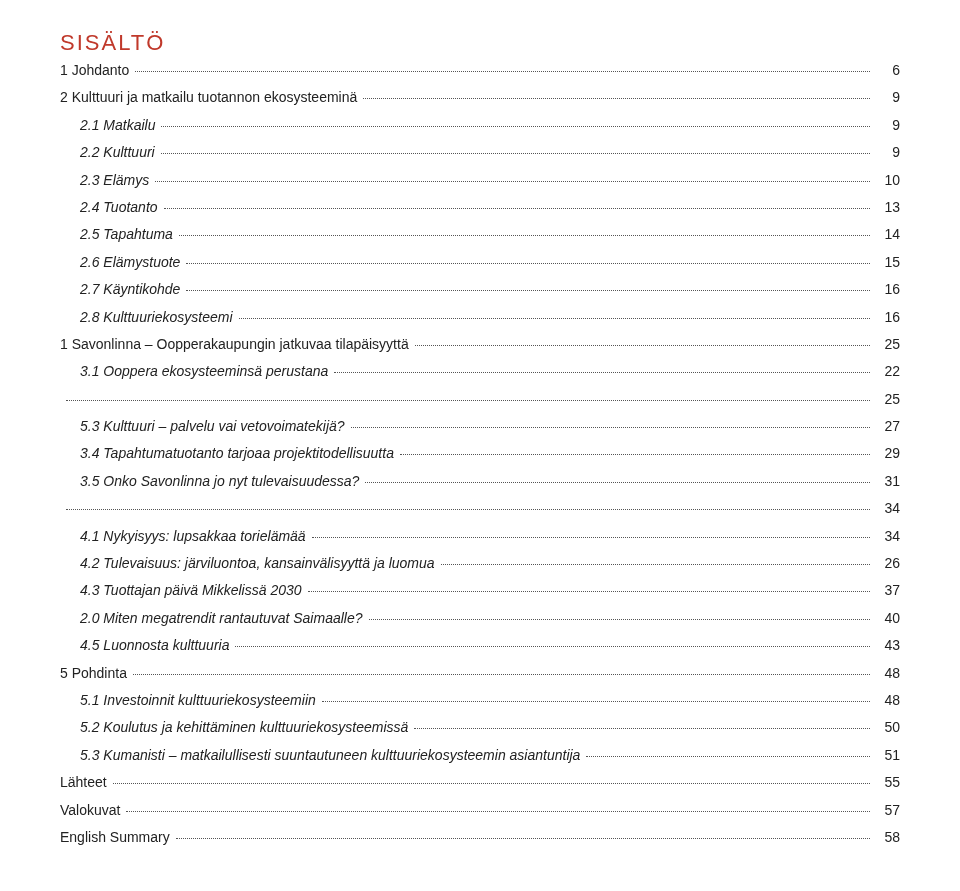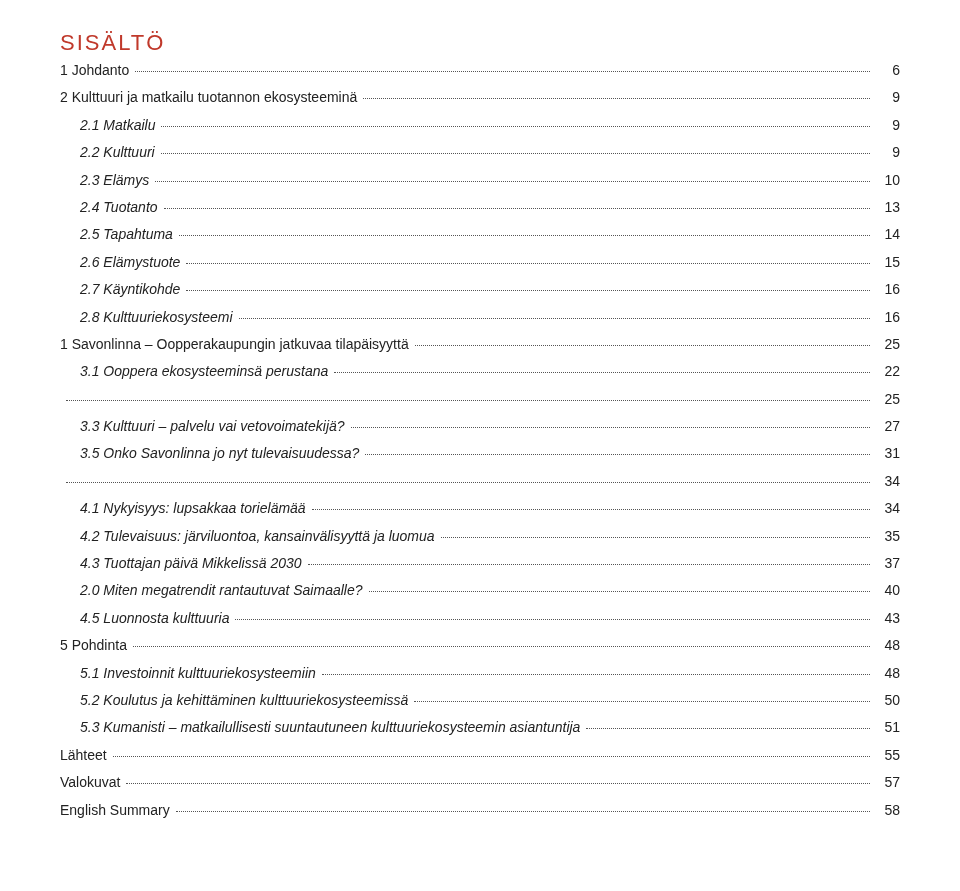--- a/index.html
+++ b/index.html
@@ -130,42 +130,47 @@
     <li class="toc-item sub1">
       <span class="toc-label">3.1 Ooppera ekosysteeminsä perustana</span>
       <span class="toc-dots"></span>
       <span class="toc-page">22</span>
     </li>
     <li class="toc-item sub1">
       <span class="toc-dots"></span>
       <span class="toc-page">25</span>
     </li>
     <li class="toc-item sub1">
-      <span class="toc-label">3.3 Kulttuuri – palvelu vai vetovoimatekijä?</span>
+      <span class="toc-label">5.3 Kulttuuri – palvelu vai vetovoimatekijä?</span>
       <span class="toc-dots"></span>
       <span class="toc-page">27</span>
     </li>
     <li class="toc-item sub1">
+      <span class="toc-label">3.4 Tapahtumatuotanto tarjoaa projektitodellisuutta</span>
+      <span class="toc-dots"></span>
+      <span class="toc-page">29</span>
+    </li>
+    <li class="toc-item sub1">
       <span class="toc-label">3.5 Onko Savonlinna jo nyt tulevaisuudessa?</span>
       <span class="toc-dots"></span>
       <span class="toc-page">31</span>
     </li>
     <li class="toc-item">
       <span class="toc-dots"></span>
       <span class="toc-page">34</span>
     </li>
     <li class="toc-item sub1">
       <span class="toc-label">4.1 Nykyisyys: lupsakkaa torielämää</span>
       <span class="toc-dots"></span>
       <span class="toc-page">34</span>
     </li>
     <li class="toc-item sub1">
       <span class="toc-label">4.2 Tulevaisuus: järviluontoa, kansainvälisyyttä ja luomua</span>
       <span class="toc-dots"></span>
-      <span class="toc-page">35</span>
+      <span class="toc-page">26</span>
     </li>
     <li class="toc-item sub1">
       <span class="toc-label">4.3 Tuottajan päivä Mikkelissä 2030</span>
       <span class="toc-dots"></span>
       <span class="toc-page">37</span>
     </li>
     <li class="toc-item sub1">
       <span class="toc-label">2.0 Miten megatrendit rantautuvat Saimaalle?</span>
       <span class="toc-dots"></span>
       <span class="toc-page">40</span>

